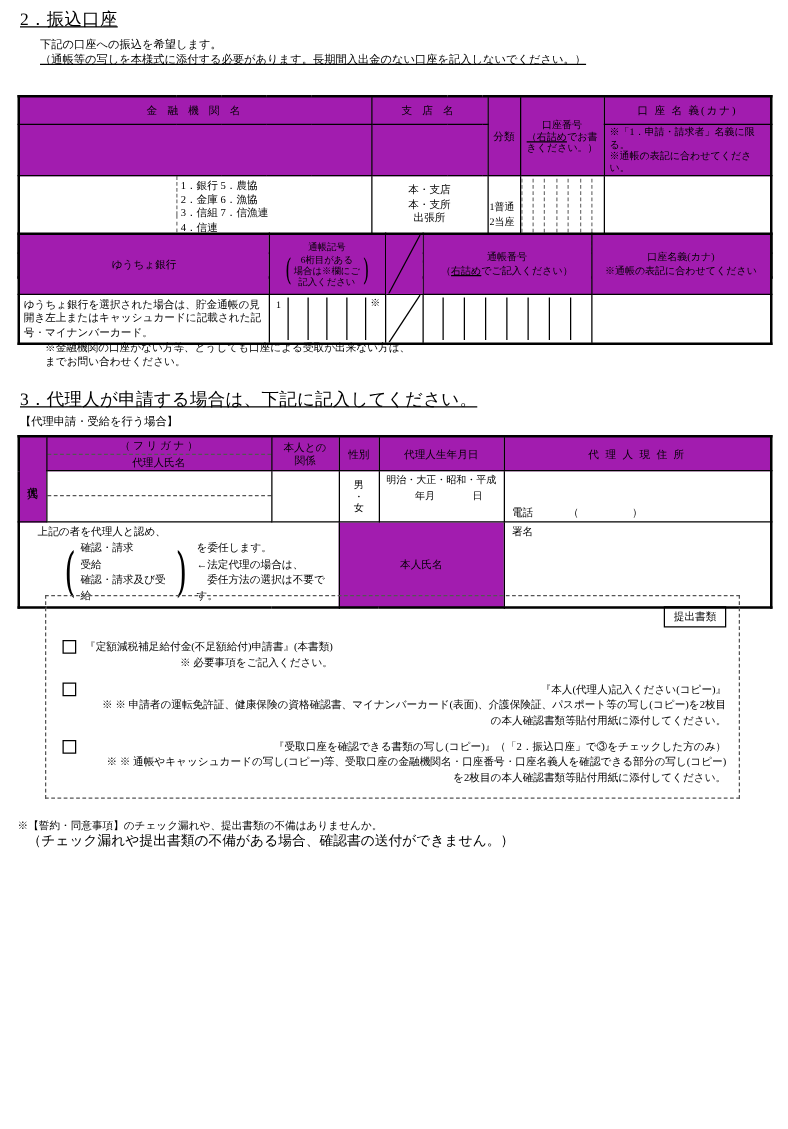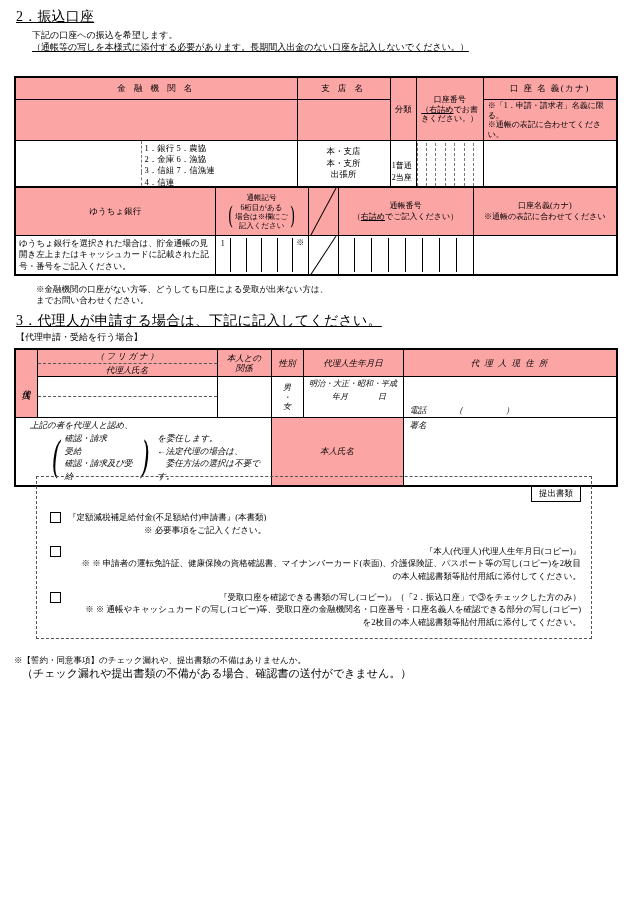--- a/index.html
+++ b/index.html
@@ -40,21 +40,21 @@
     padding: 1px 2px;
     vertical-align: middle;
     font-weight: normal;
     font-size: 8.5px;
     line-height: 1.25;
   }
   .outer {
     border: 2px solid #000;
   }
   .hdr {
-    background: #fca5a5;
+    background: #a21caf;
     text-align: center;
   }
   .spaced { letter-spacing: 3px; }
   .spaced2 { letter-spacing: 1.5px; }
 
   
   .cellgrid { display: flex; height: 100%; }
   .cellgrid > span {
     flex: 1 1 0;
     border-left: 1px dashed #777;
@@ -274,21 +274,21 @@
         <td class="hdr" style="font-size:8px; line-height:1.3;">
           <div>通帳番号</div>
           <div>（<span class="u">右詰め</span>でご記入ください）</div>
         </td>
         <td class="hdr" style="font-size:8px; line-height:1.3;">
           <div>口座名義(カナ)</div>
           <div>※通帳の表記に合わせてください</div>
         </td>
       </tr>
       <tr>
-        <td style="font-size:8.5px; line-height:1.35; text-align:left; padding:2px 3px; height:34px; vertical-align:middle;">ゆうちょ銀行を選択された場合は、貯金通帳の見開き左上またはキャッシュカードに記載された記号・番号をご記入ください。</td>
+        <td style="font-size:8.5px; line-height:1.35; text-align:left; padding:2px 3px; height:34px; vertical-align:middle;">ゆうちょ銀行を選択された場合は、貯金通帳の見開き左上またはキャッシュカードに記載された記号・マイナンバーカード。</td>
         <td style="padding:0;">
           <div class="solidgrid" style="height:34px;">
             <span>1</span>
             <span></span>
             <span></span>
             <span></span>
             <span></span>
             <span style="line-height:1.1; padding-top:1px;">※</span>
           </div>
         </td>
@@ -308,31 +308,31 @@
             <span></span>
             <span></span>
           </div>
         </td>
         <td></td>
       </tr>
     </tbody>
       </table>
   </div>
 
-  <div style="position:absolute; left:36px; top:284px; width:560px;">
+  <div style="position:absolute; left:36px; top:273px; width:560px;">
     <div style="font-size:8.5px;">※金融機関の口座がない方等、どうしても口座による受取が出来ない方は、</div>
     <div style="font-size:8.5px; text-align:left; padding-right:80px;">までお問い合わせください。</div>
   </div>
 
   <div style="position:absolute; left:16px; top:312px;">
     <span class="sec-head">3．代理人が申請する場合は、下記に記入してください。</span>
   </div>
   <div style="position:absolute; left:16px; top:331px; font-size:9px;">【代理申請・受給を行う場合】</div>
 
-  <div style="position:absolute; left:14px; top:348px; width:500px;font-style:italic;">
+  <div style="position:absolute; left:14px; top:348px; width:500px;">
     <table class="grid outer">
       <colgroup>
         <col style="width:22px">
         <col style="width:180px">
         <col style="width:54px">
         <col style="width:32px">
         <col style="width:100px">
         <col style="width:214px">
       </colgroup>
       <tbody>
@@ -417,21 +417,21 @@
         <div class="chk"></div>
         <div class="chk-body">
           <div>『定額減税補足給付金(不足額給付)申請書』(本書類)</div>
           <div class="note" style="padding-left:13px; text-indent:0;">※ 必要事項をご記入ください。</div>
         </div>
       </div>
 
       <div class="chk-row">
         <div class="chk"></div>
         <div class="chk-body">
-          <div>『本人(代理人)代理人生年月日(コピー)』</div>
+          <div>『本人(代理人)記入ください(コピー)』</div>
           <div style="padding-left:13px;">
             <span>※ </span><span class="u" style="text-decoration:none;">※ 申請者の運転免許証、健康保険の資格確認書、マイナンバーカード(表面)、介護保険証、パスポート等の写し(コピー)を2枚目の本人確認書類等貼付用紙に添付してください。</span>
           </div>
         </div>
       </div>
 
       <div class="chk-row">
         <div class="chk"></div>
         <div class="chk-body">
           <div>『受取口座を確認できる書類の写し(コピー)』（「2．振込口座」で③をチェックした方のみ）</div>

